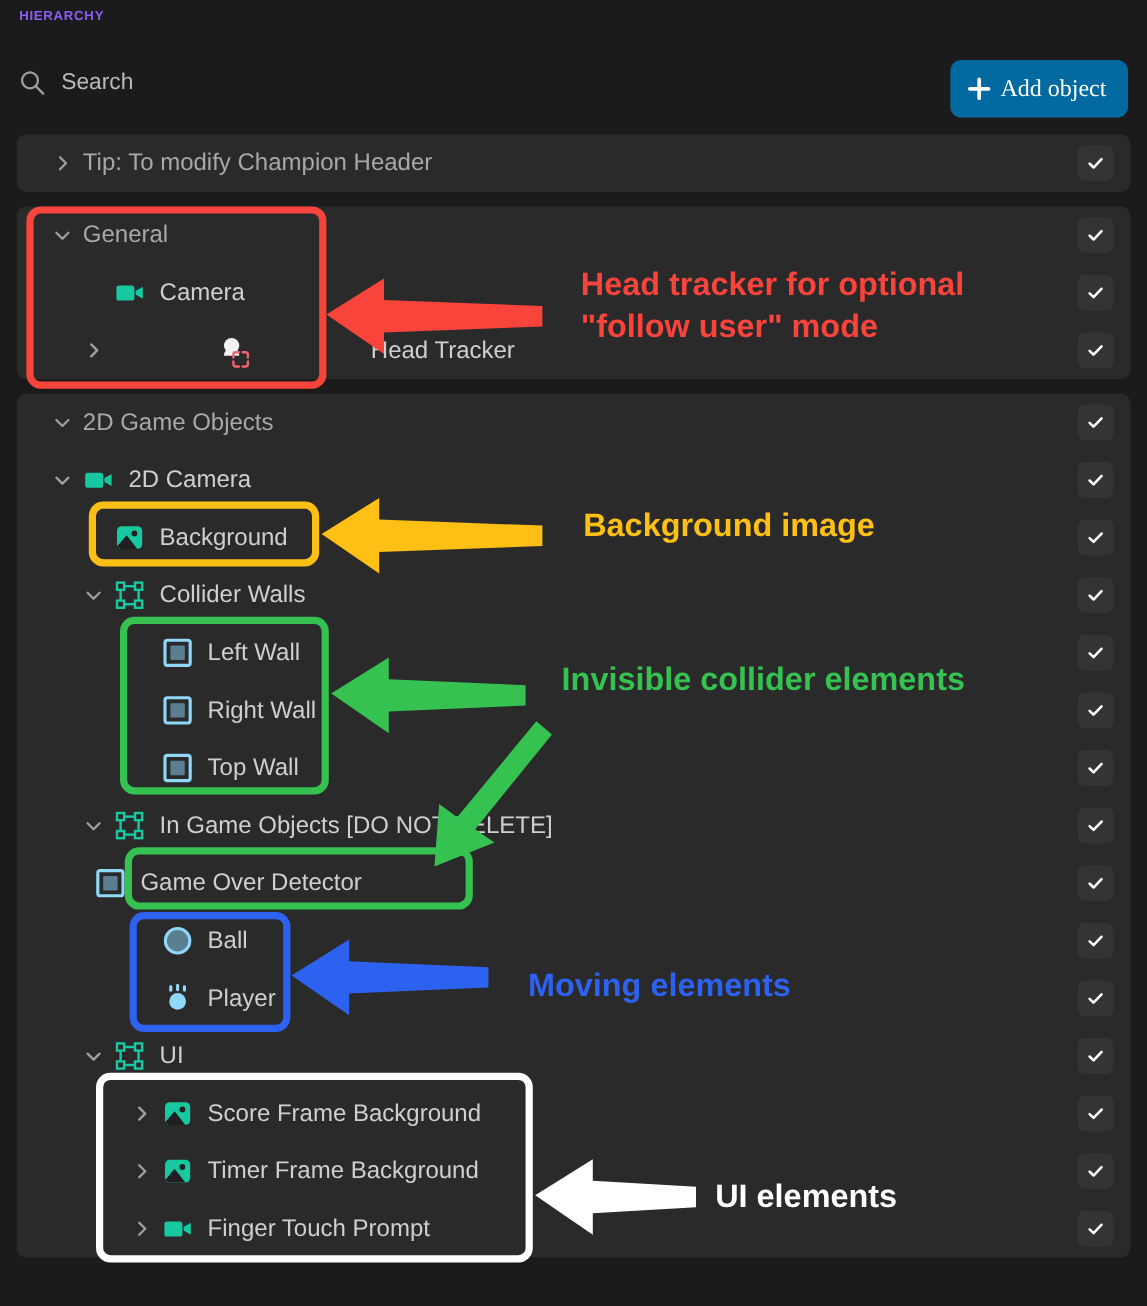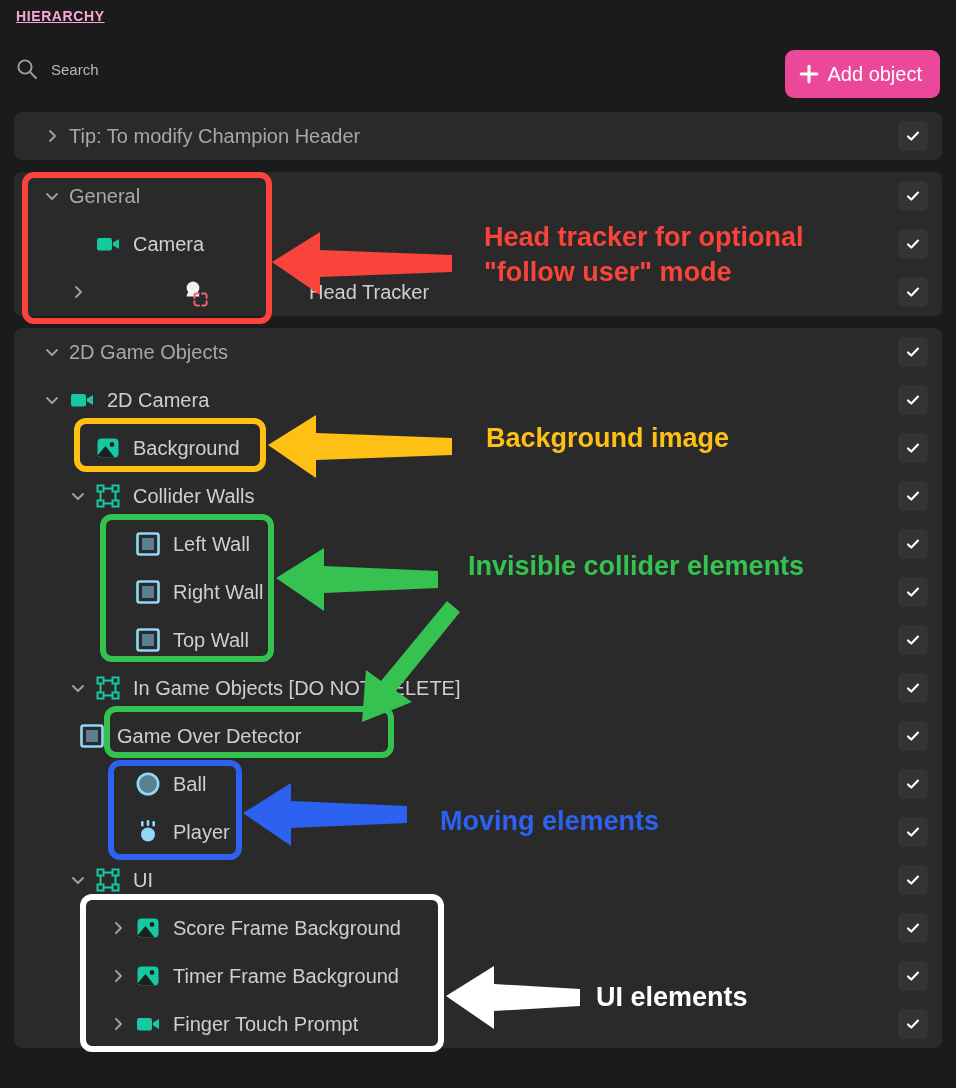--- a/index.html
+++ b/index.html
@@ -7,36 +7,35 @@
     width: 956px; height: 1088px;
     background: #1b1b1b;
     font-family: "Liberation Sans", sans-serif;
     overflow: hidden;
   }
   #root { position: relative; width: 956px; height: 1088px; }
 
   
   .hierarchy-title {
     position: absolute; left: 16px; top: 8px;
-    font-size: 14px; font-weight: bold; letter-spacing: .6px;
-    color: #f9a8d4;
-    text-decoration: underline;
+    font-size: 11px; font-weight: bold; letter-spacing: .6px;
+    color: #8b5cf6;
   }
   .search-row { position: absolute; left: 16px; top: 58px; display: flex; align-items: center; gap: 13px; }
   .search-icon { width: 22px; height: 22px; display:block; }
-  .search-text { font-size: 15px; color: #b9b9b9; }
+  .search-text { font-size: 19px; color: #b9b9b9; }
 
   .add-object-btn {
     position: absolute; right: 16px; top: 50px;
     height: 48px; padding: 0 18px 0 14px;
-    background: #ec4899; border-radius: 9px;
+    background: #0369a1; border-radius: 9px;
     display: flex; align-items: center; gap: 8px;
     color: #fff; font-size: 20px; font-weight: 500;
     border: none; cursor: pointer;
-    font-family: Liberation Sans, sans-serif;
+    font-family: Liberation Serif, serif;
   }
   .plus-icon { width: 20px; height: 20px; display:block; }
 
   
   .panel {
     position: absolute; left: 14px; width: 928px;
     background: #2a2a2a; border-radius: 8px;
   }
   .row {
     position: relative; width: 100%; height: 48px;

